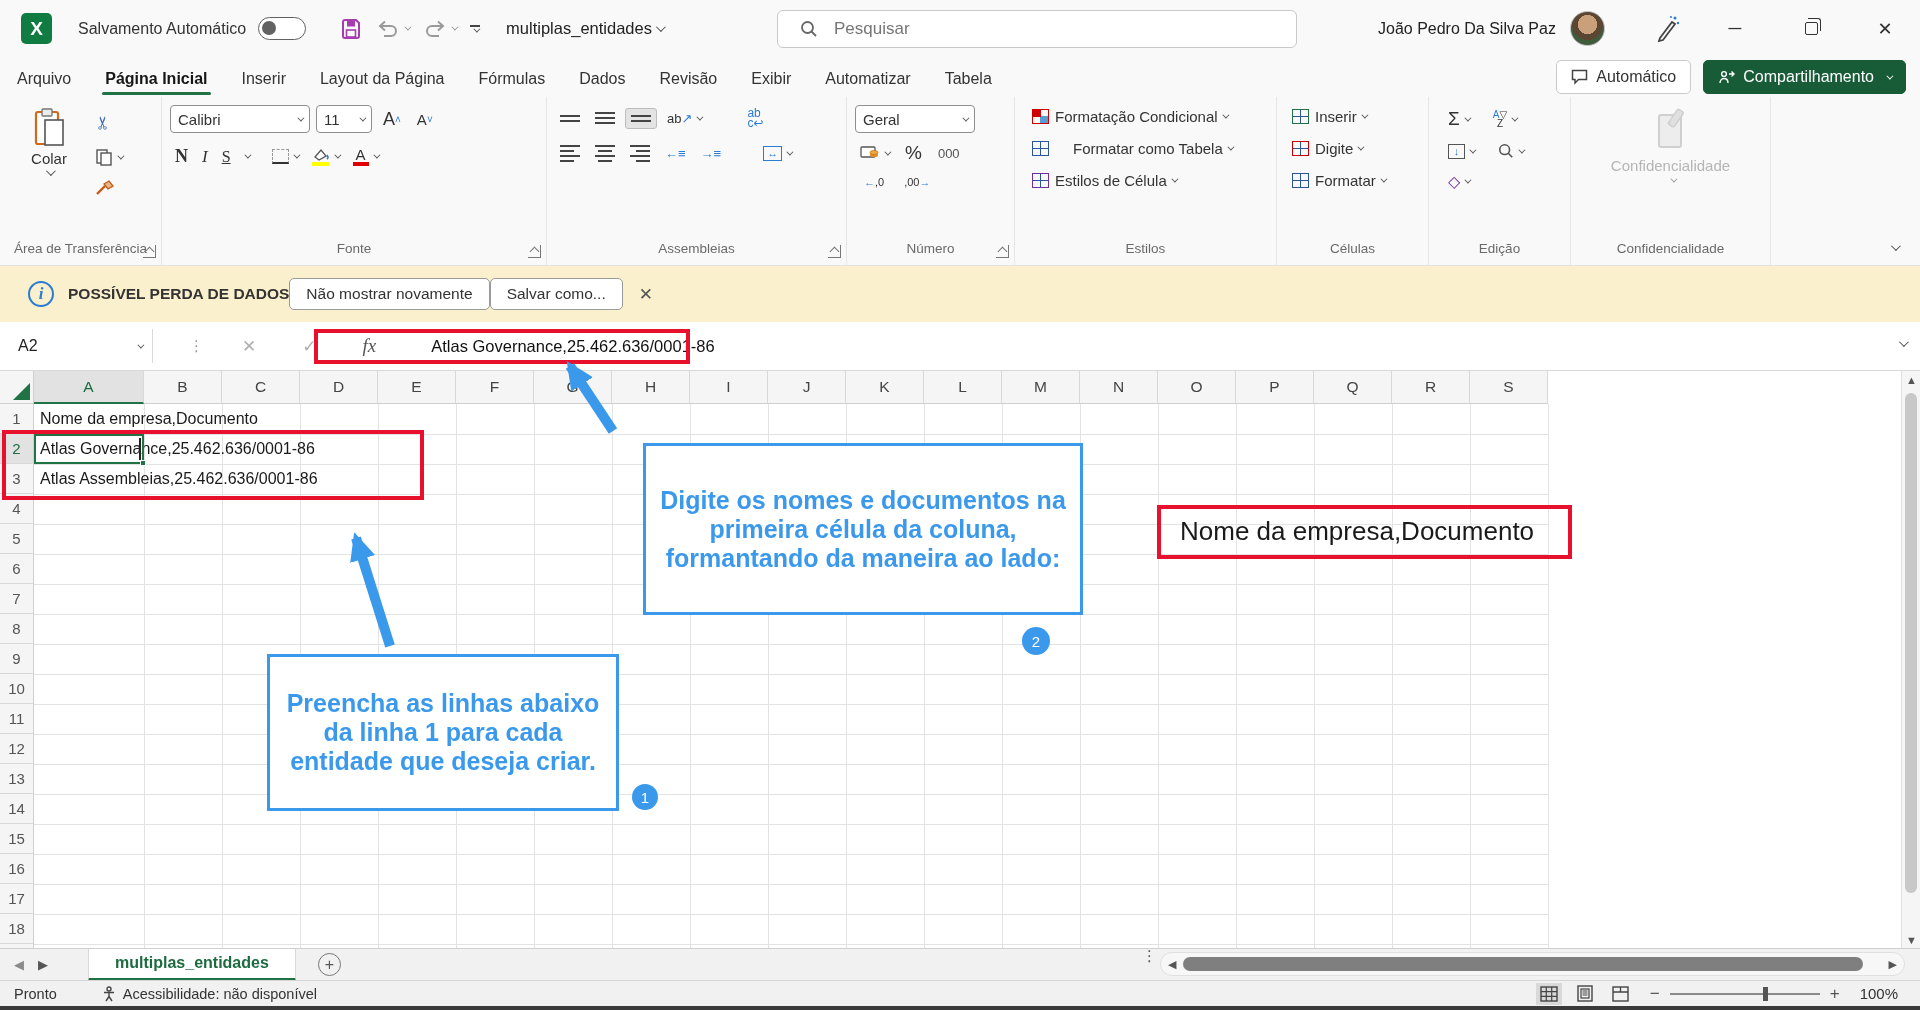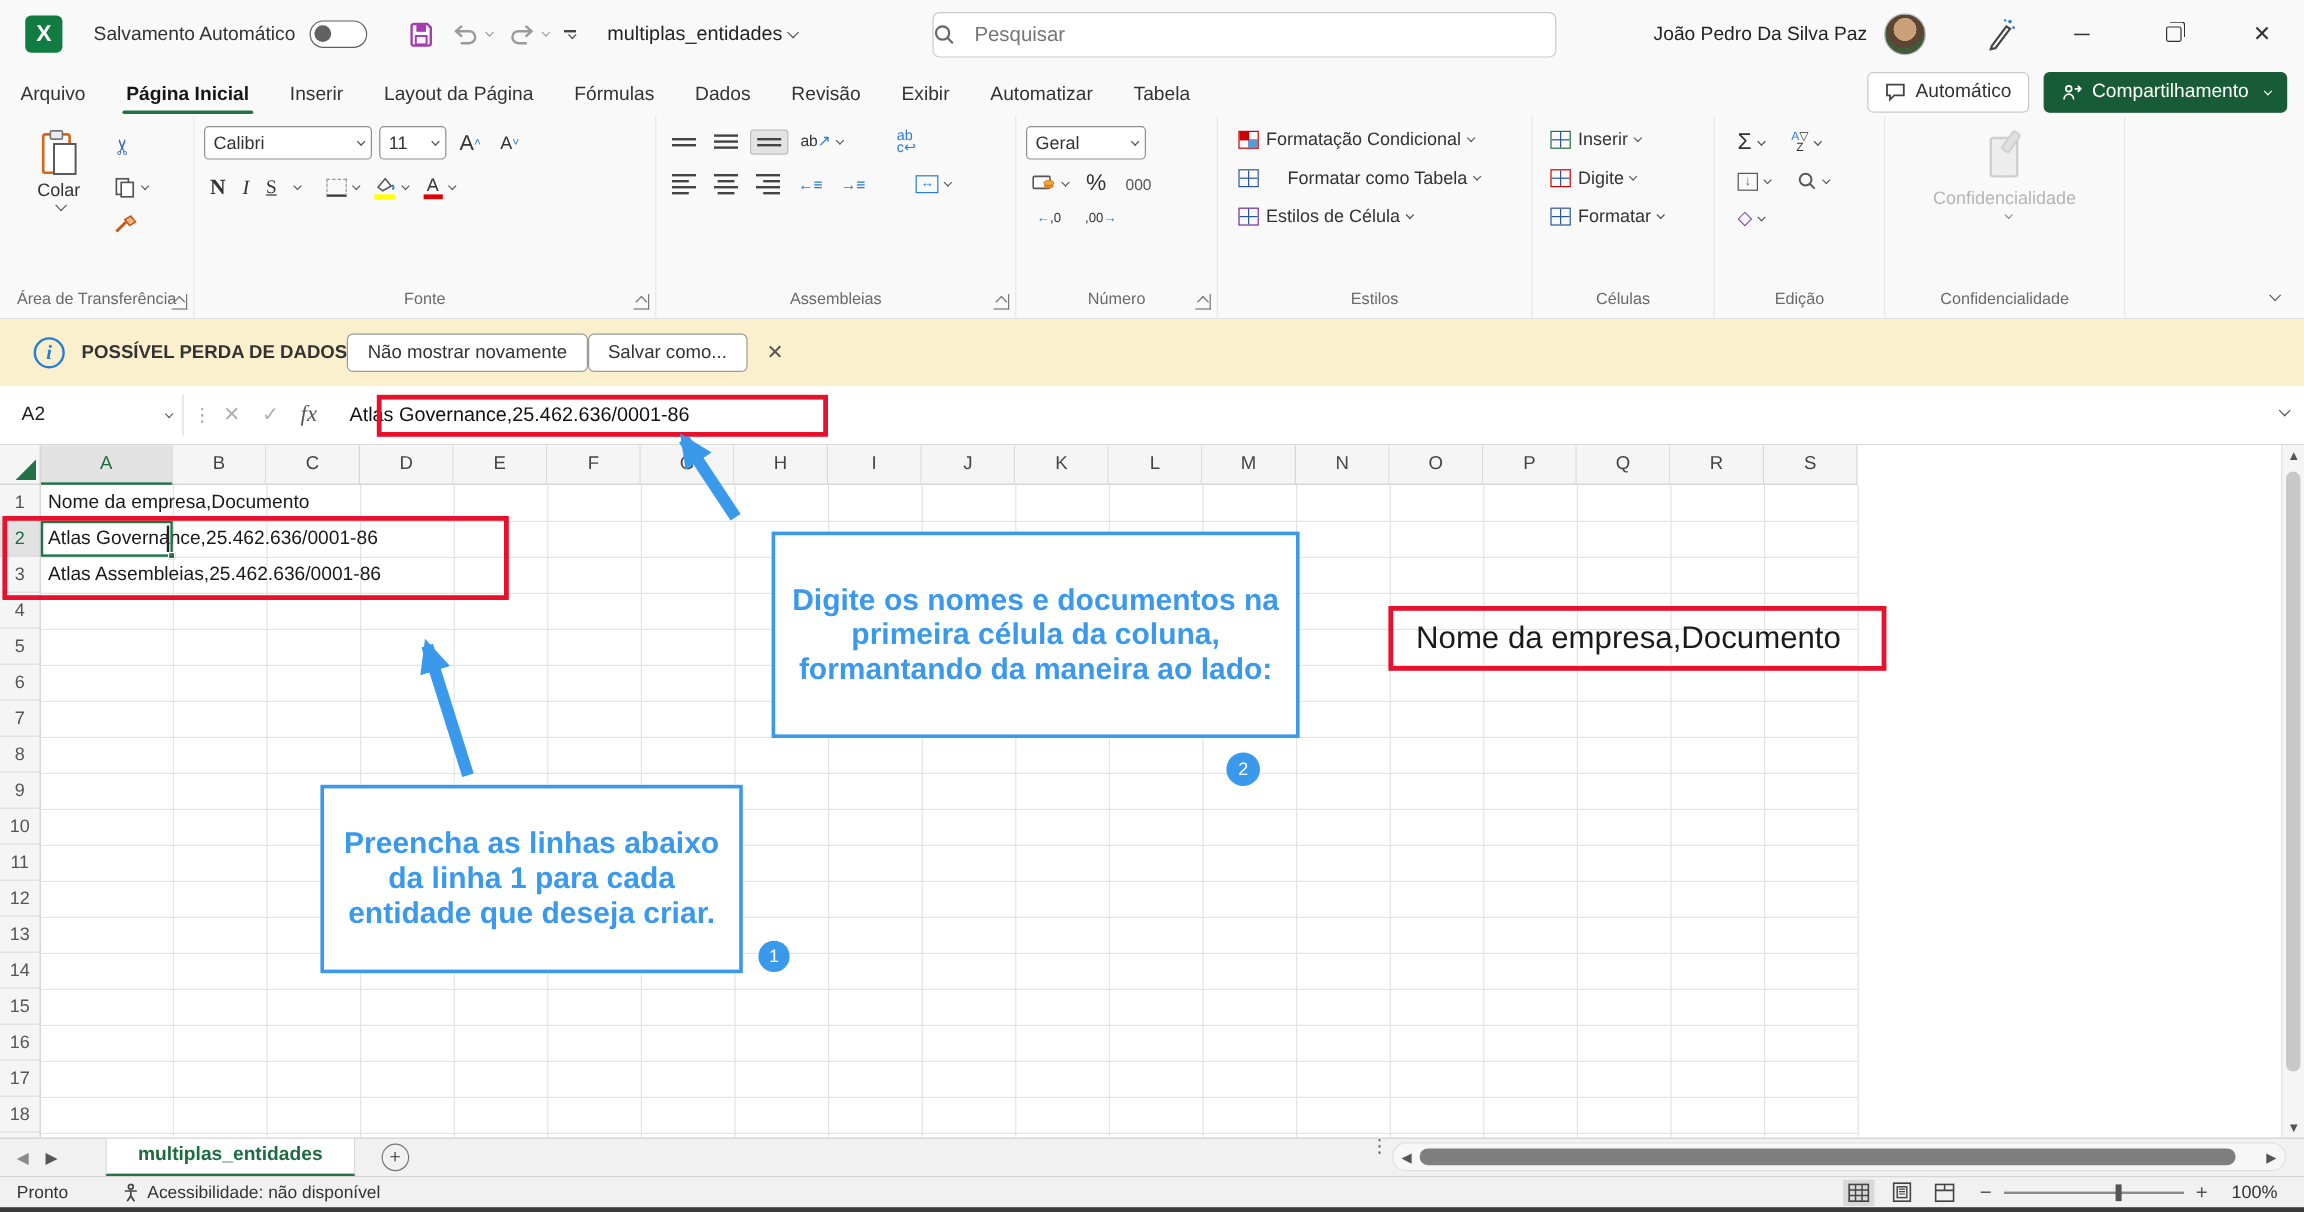--- a/index.html
+++ b/index.html
@@ -13,21 +13,21 @@
 
   
   .titlebar { position:absolute; left:0; top:0; width:1920px; height:57px; background:#f9f9f9; display:flex; align-items:center; }
   .xlogo { width:31px; height:31px; margin-left:21px; background:#107c41; border-radius:5px; color:#fff; font-weight:bold; font-size:19px; display:flex; align-items:center; justify-content:center; }
   .autosave { display:flex; align-items:center; margin-left:26px; font-size:16px; color:#333; }
   .toggle { width:48px; height:23px; border:1.5px solid #616161; border-radius:12px; margin-left:12px; position:relative; background:#fff; }
   .toggle .knob { position:absolute; left:3px; top:2.5px; width:14px; height:14px; border-radius:50%; background:#616161; }
   .qat { display:flex; align-items:center; gap:14px; margin-left:18px; }
   .qat .btn { display:flex; align-items:center; }
   .tb-file { margin-left:26px; font-size:16.5px; color:#222; display:flex; align-items:center; }
-  .searchbox { position:absolute; left:777px; top:10px; width:520px; height:38px; background:#fff; border:1px solid #c9c9c9; border-radius:6px; display:flex; align-items:center; }
+  .searchbox { position:absolute; left:777px; top:10px; width:520px; height:38px; background:#fff; border:1px solid #c9c9c9; border-radius:6px; display:flex; align-items:center; padding-left:22px; }
   .searchbox .ph { color:#767676; font-size:17px; margin-left:16px; }
   .tb-user { position:absolute; left:1378px; top:0; height:57px; display:flex; align-items:center; font-size:16px; color:#222; }
   .avatar { width:35px; height:35px; border-radius:50%; margin-left:14px; background:radial-gradient(circle at 50% 38%, #c9a07a 0 36%, #5a4632 37% 58%, #3f5b3c 59% 100%); border:1px solid #bbb; }
   .wctrl { position:absolute; top:0; height:57px; width:46px; display:flex; align-items:center; justify-content:center; color:#333; font-size:18px; }
   .restore-ic { width:13px; height:13px; border:1.4px solid #333; border-radius:2px; position:relative; }
   .restore-ic:before { content:""; position:absolute; left:2px; top:-5px; width:12px; height:12px; border-top:1.4px solid #333; border-right:1.4px solid #333; border-radius:0 3px 0 0; }
 
   
   .tabsrow { position:absolute; left:0; top:57px; width:1920px; height:40px; background:#f9f9f9; display:flex; align-items:flex-end; }
   .rtab { font-size:16px; color:#333; padding:8px 17px 9px; position:relative; }
@@ -60,21 +60,21 @@
 
   
   .warnbar { position:absolute; left:0; top:266px; width:1920px; height:56px; background:#faf0cd; display:flex; align-items:center; }
   .info-ic { width:26px; height:26px; border:2px solid #2b7cd3; border-radius:50%; color:#2b7cd3; font-family:"Liberation Serif",serif; font-style:italic; font-weight:bold; font-size:17px; display:flex; align-items:center; justify-content:center; margin-left:28px; flex:none; }
   .warn-title { font-weight:bold; font-size:15.5px; color:#333; margin-left:14px; white-space:nowrap; }
   .warn-msg { margin-left:14px; font-size:15px; color:#444; line-height:21px; }
   .warn-msg span { text-decoration:underline; display:block; }
   .warn-btn { height:32px; background:#fff; border:1px solid #9a9a9a; border-radius:5px; font-size:15.5px; padding:0 16px; display:flex; align-items:center; white-space:nowrap; }
 
   
-  .formulabar { position:absolute; left:0; top:322px; width:1920px; height:49px; background:#fff; border-bottom:1px solid #d9d9d9; display:flex; align-items:center; }
+  .formulabar { position:absolute; left:0; top:322px; width:1920px; height:49px; background:#fff; border-bottom:1px solid #d9d9d9; display:flex; align-items:center;gap:28px; }
   .namebox { width:145px; height:34px; margin-left:8px; display:flex; align-items:center; justify-content:space-between; padding:0 10px; font-size:16px; color:#222; border-right:1px solid #d9d9d9; }
   .fbar-ic { color:#b0b0b0; font-size:17px; margin:0 9px; }
   .fx { font-family:"Liberation Serif",serif; font-style:italic; font-size:19px; color:#555; margin:0 9px; }
   .fcontent { font-size:16.5px; color:#111; margin-left:18px; }
 
   
   .gridwrap { position:absolute; left:0; top:371px; width:1920px; height:577px; background:#fff; overflow:hidden; }
   .corner { position:absolute; left:0; top:0; width:34px; height:33px; background:#f5f5f5; border-right:1px solid #cfcfcf; border-bottom:1px solid #cfcfcf; }
   .corner .tri { position:absolute; right:3px; bottom:3px; width:0; height:0; border-bottom:17px solid #217346; border-left:17px solid transparent; }
   .colhead { position:absolute; top:0; height:33px; background:#f5f5f5; border-right:1px solid #d8d8d8; border-bottom:1px solid #cfcfcf; font-size:15.5px; color:#444; display:flex; align-items:center; justify-content:center; }
@@ -363,21 +363,21 @@
               <i class="chev sm"></i>
             </span>
         </div>
       </div>
       <div class="glabel">Assembleias</div>
       <span class="launcher"></span>
     </div>
 
     <div class="rgroup" style="width:168px">
       <div class="gcontent" style="display:flex;flex-direction:column;gap:6px">
-        <div class="combo" style="width:100px">
+        <div class="combo" style="width:120px">
             <span>Geral</span>
             <i class="chev sm"></i>
           </div>
         <div style="display:flex;align-items:center;gap:6px">
           <span class="rbtn">
             <svg width="20" height="16" viewBox="0 0 20 16">
                 <rect x="1" y="2" width="14" height="10" rx="1" fill="#fff" stroke="#555" stroke-width="1.3"></rect>
                 <ellipse cx="14" cy="10" rx="4" ry="2" fill="#e78a1f"></ellipse>
                 <ellipse cx="14" cy="7.5" rx="4" ry="2" fill="#f2a93c" stroke="#c47612" stroke-width="0.8"></ellipse>
               </svg>

